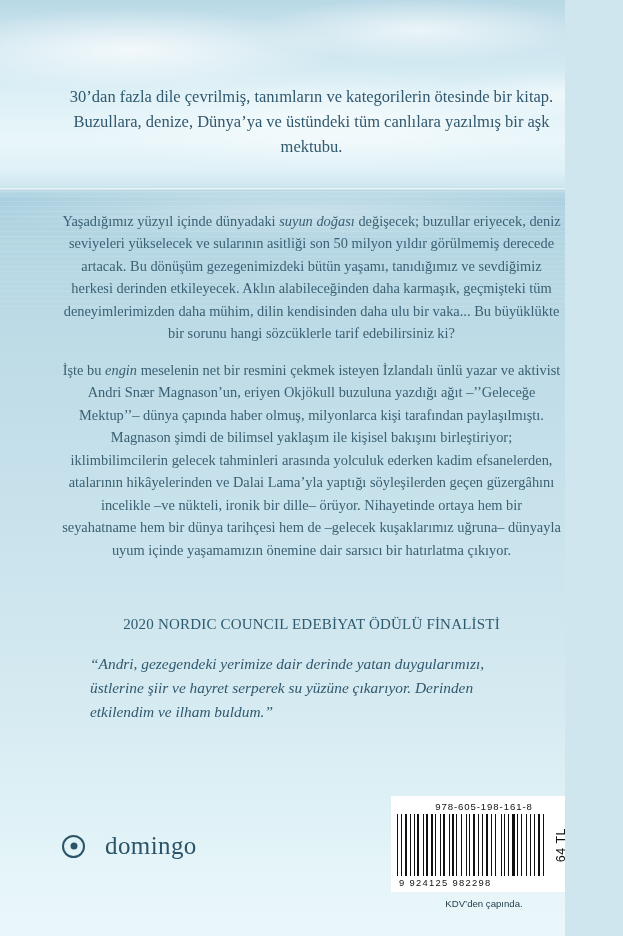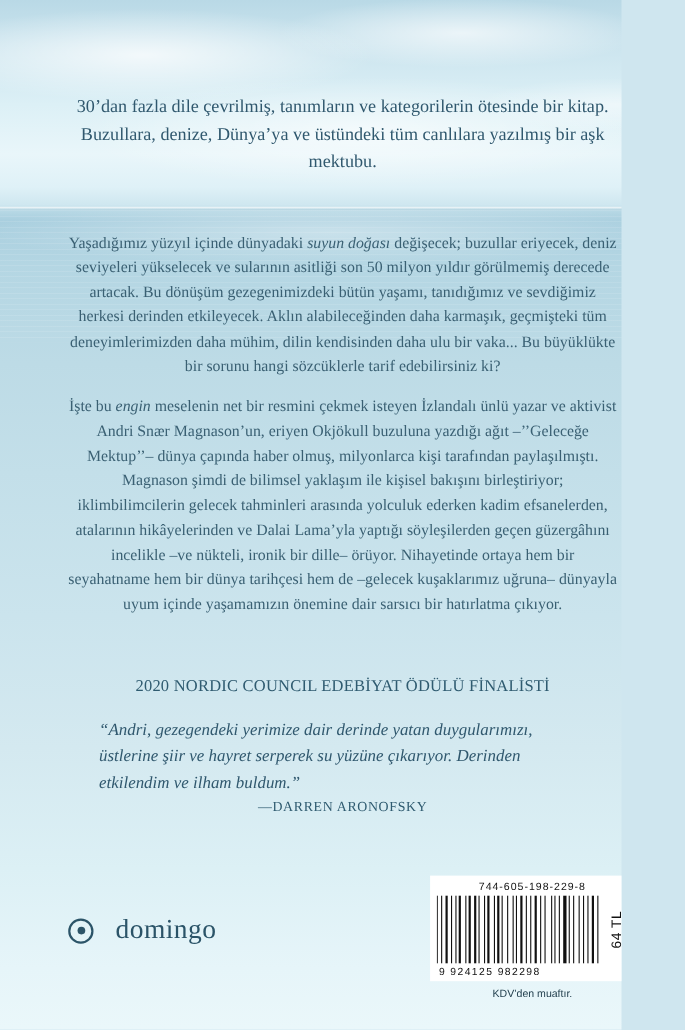--- a/index.html
+++ b/index.html
@@ -285,31 +285,30 @@
     <div class="blurb-top">30’dan fazla dile çevrilmiş, tanımların ve kategorilerin ötesinde bir kitap. Buzullara, denize, Dünya’ya ve üstündeki tüm canlılara yazılmış bir aşk mektubu.</div>
 
     <div class="body-block">
       <p><span>Yaşadığımız yüzyıl içinde dünyadaki </span><em>suyun doğası</em><span> değişecek; buzullar eriyecek, deniz seviyeleri yükselecek ve sularının asitliği son 50 milyon yıldır görülmemiş derecede artacak. Bu dönüşüm gezegenimizdeki bütün yaşamı, tanıdığımız ve sevdiğimiz herkesi derinden etkileyecek. Aklın alabileceğinden daha karmaşık, geçmişteki tüm deneyimlerimizden daha mühim, dilin kendisinden daha ulu bir vaka... Bu büyüklükte bir sorunu hangi sözcüklerle tarif edebilirsiniz ki?</span></p>
       <p><span>İşte bu </span><em>engin</em><span> meselenin net bir resmini çekmek isteyen İzlandalı ünlü yazar ve aktivist Andri Snær Magnason’un, eriyen Okjökull buzuluna yazdığı ağıt –’’Geleceğe Mektup’’– dünya çapında haber olmuş, milyonlarca kişi tarafından paylaşılmıştı. Magnason şimdi de bilimsel yaklaşım ile kişisel bakışını birleştiriyor; iklimbilimcilerin gelecek tahminleri arasında yolculuk ederken kadim efsanelerden, atalarının hikâyelerinden ve Dalai Lama’yla yaptığı söyleşilerden geçen güzergâhını incelikle –ve nükteli, ironik bir dille– örüyor. Nihayetinde ortaya hem bir seyahatname hem bir dünya tarihçesi hem de –gelecek kuşaklarımız uğruna– dünyayla uyum içinde yaşamamızın önemine dair sarsıcı bir hatırlatma çıkıyor.</span></p>
     </div>
 
     <div class="award">2020 NORDIC COUNCIL EDEBİYAT ÖDÜLÜ FİNALİSTİ</div>
 
     <div class="quote">“Andri, gezegendeki yerimize dair derinde yatan duygularımızı, üstlerine şiir ve hayret serperek su yüzüne çıkarıyor. Derinden etkilendim ve ilham buldum.”</div>
-    <div class="quote-attr">—DARREN ARONOFSKY</div>
 
     <div class="publisher">
       <div class="logo-row">
         <span class="logo-mark"></span>
         <span class="logo-word">domingo</span>
       </div>
     </div>
 
     <div class="barcode-box">
-      <div class="isbn-top">744-605-198-229-8</div>
+      <div class="isbn-top">978-605-198-161-8</div>
       <div class="barcode-main">
         <div class="bars" id="bars">
             <i style="width: 1px;"></i>
             <i style="width: 2px; background: transparent;"></i>
             <i style="width: 1px;"></i>
             <i style="width: 1px; background: transparent;"></i>
             <i style="width: 3px;"></i>
             <i style="width: 1px; background: transparent;"></i>
             <i style="width: 2px;"></i>
             <i style="width: 1px; background: transparent;"></i>
@@ -375,16 +374,16 @@
             <i style="width: 1px; background: transparent;"></i>
             <i style="width: 1px;"></i>
             <i style="width: 2px; background: transparent;"></i>
           </div>
         <div class="price-side">
           <span>64 TL</span>
         </div>
       </div>
       <div class="isbn-digits">9  924125 982298</div>
     </div>
-    <div class="kdv">KDV’den muaftır.</div>
+    <div class="kdv">KDV’den çapında.</div>
 
   </div>
 </div>
 
 </body></html>

